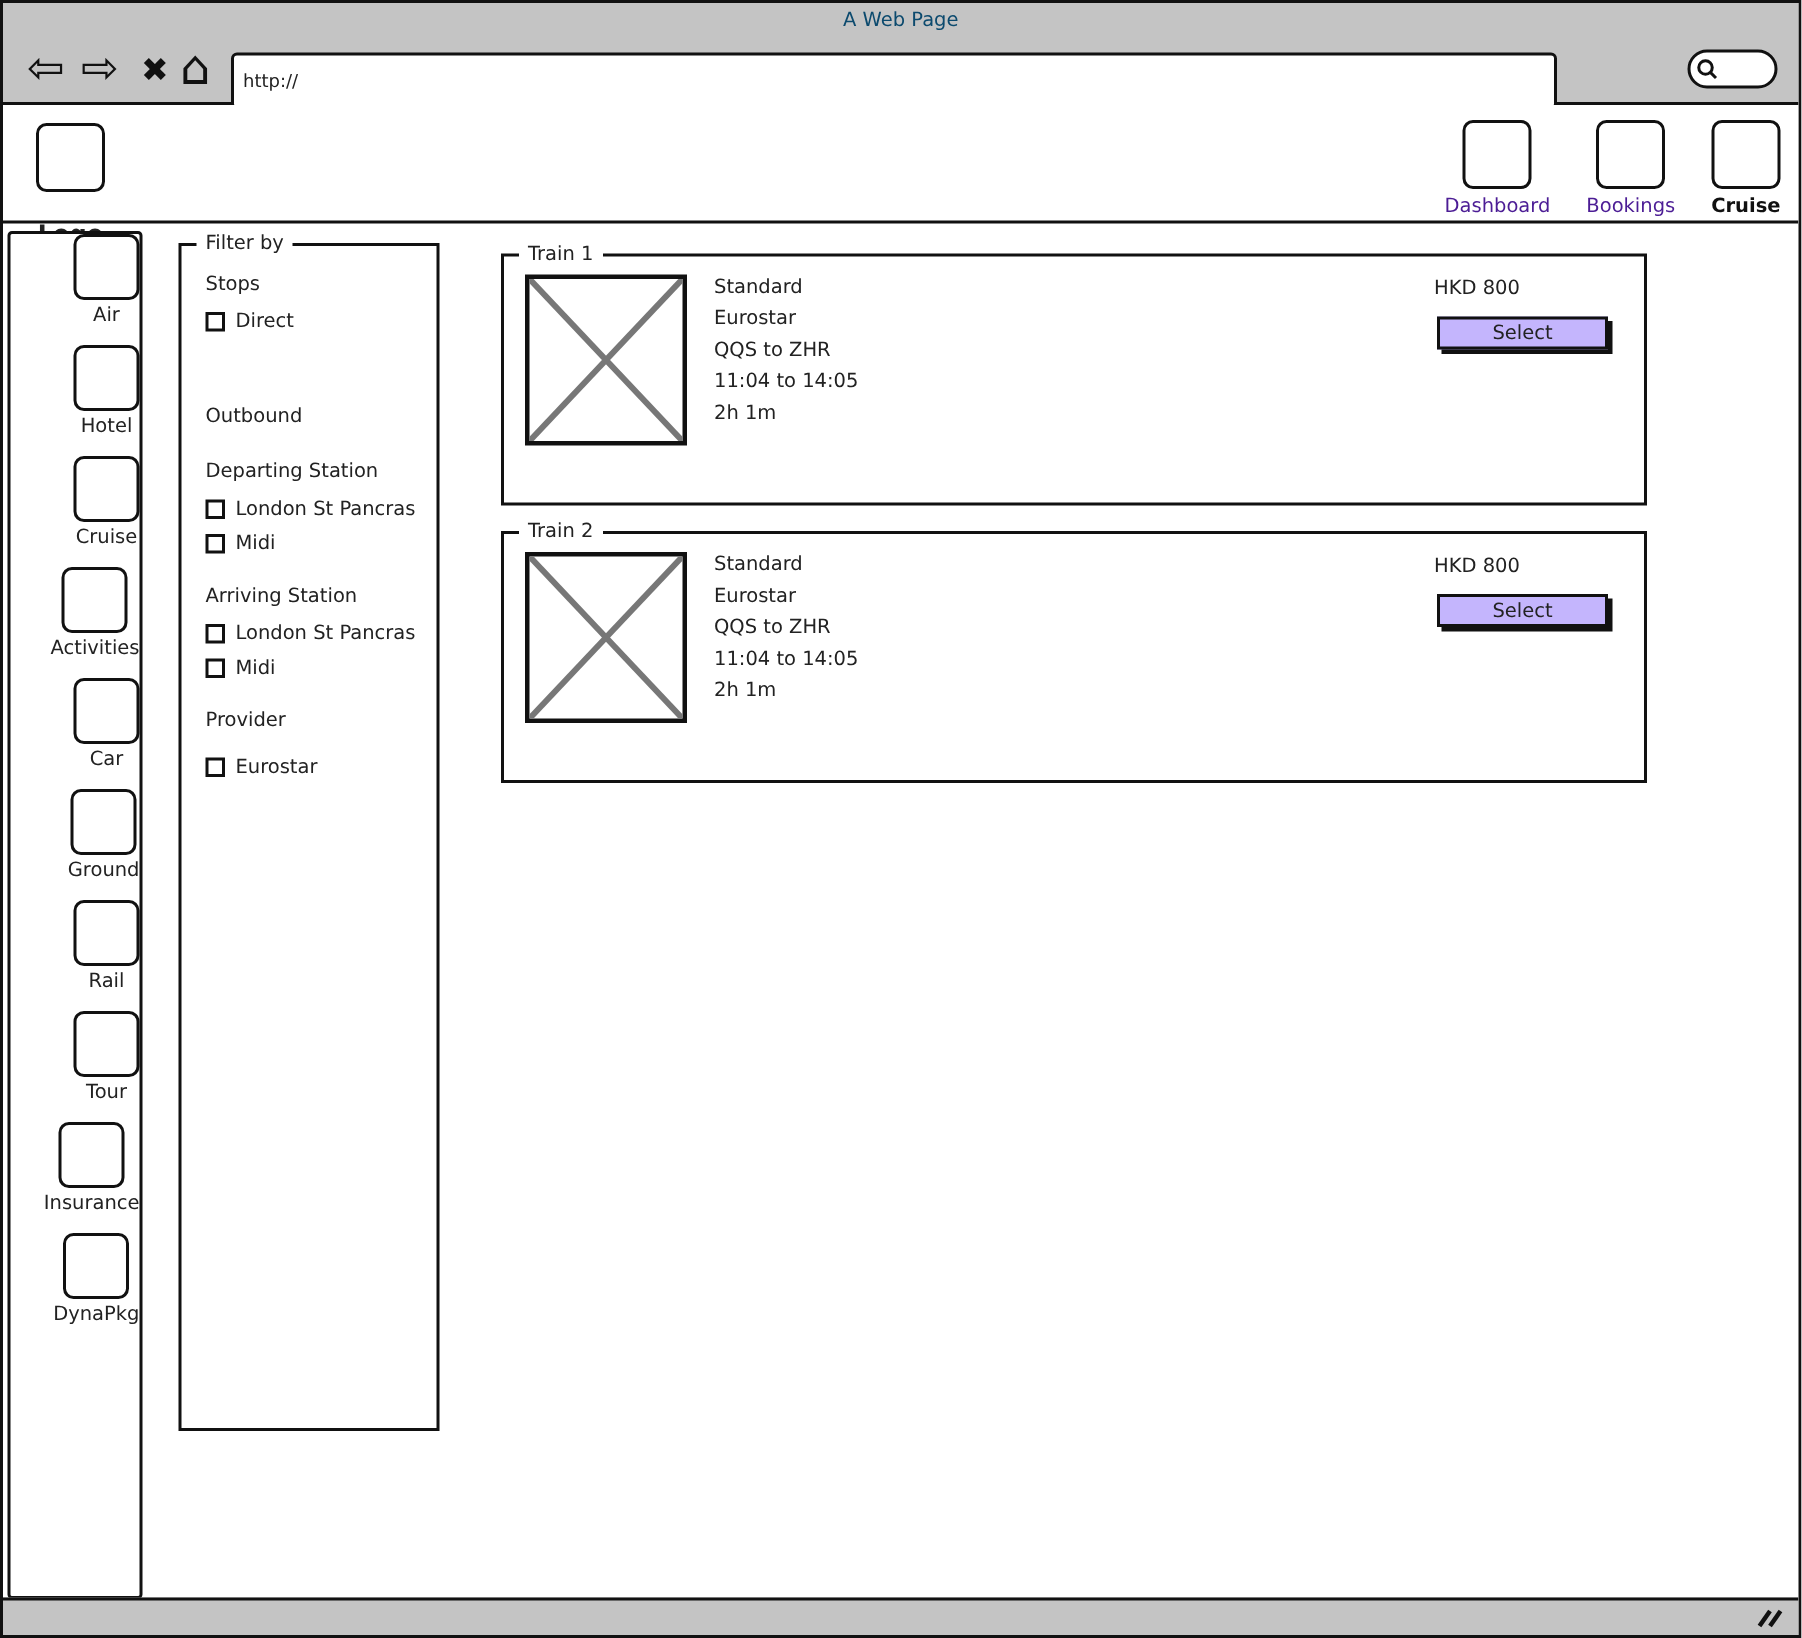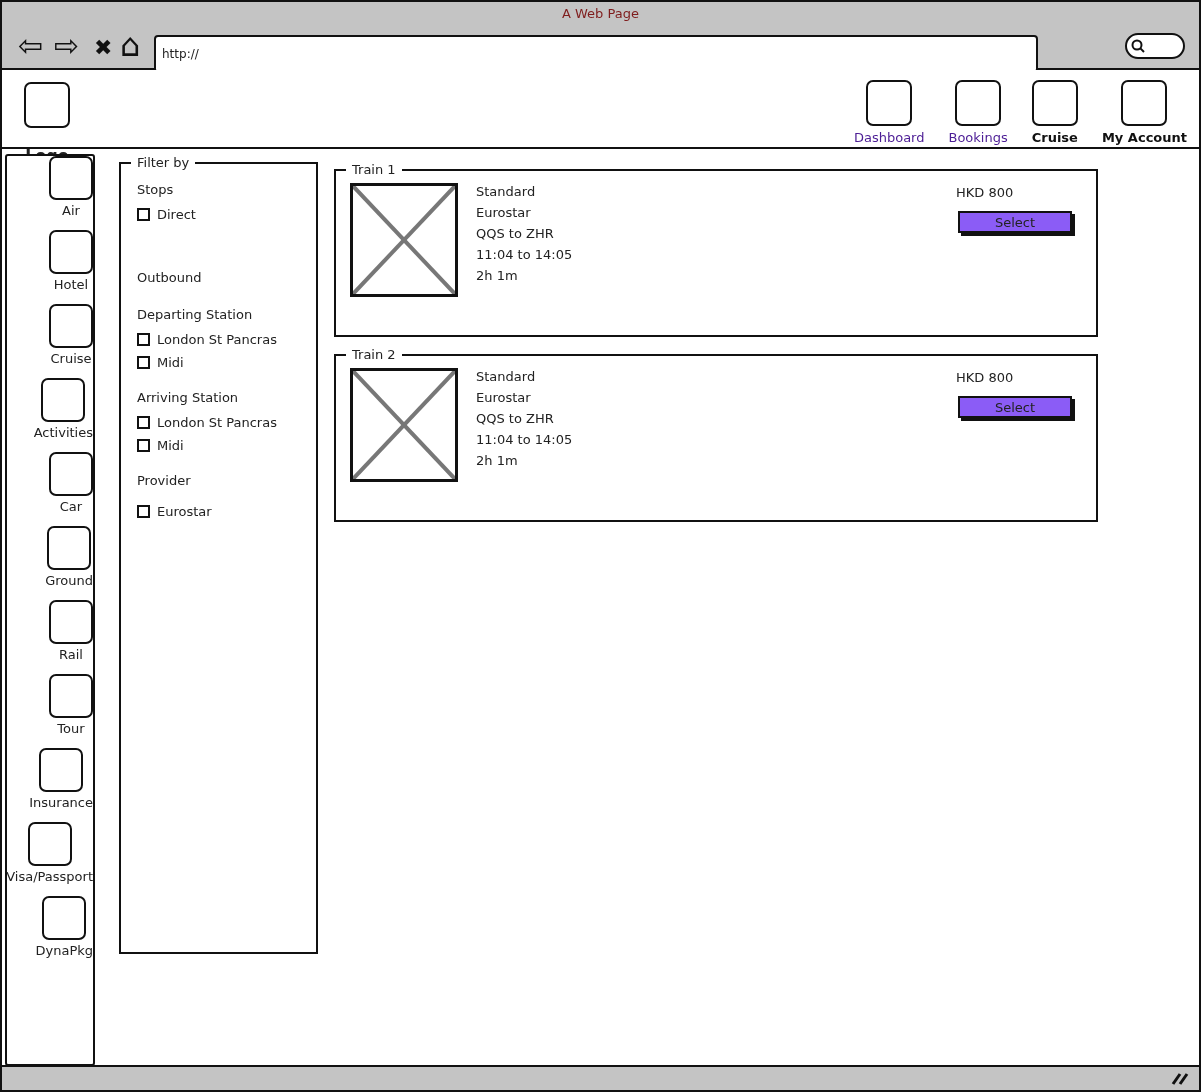--- a/index.html
+++ b/index.html
@@ -7,21 +7,21 @@
   body { font-family:"DejaVu Sans", sans-serif; color:#222; }
 
   .window {
     position:relative; width:1201px; height:1092px;
     background:#fff; border:2px solid #111; overflow:hidden;
   }
 
   
   .chrome { position:absolute; top:0; left:0; right:0; height:68px;
             background:#c4c4c4; border-bottom:2px solid #111; }
-  .titlebar { height:24px; line-height:24px; text-align:center; font-size:13px; color:#7f1d1d; }
+  .titlebar { height:24px; line-height:24px; text-align:center; font-size:13px; color:#0c4a6e; }
   .toolbar { position:relative; height:44px; }
   .nav-glyph { position:absolute; top:-2px; font-size:30px; line-height:44px; color:#111; cursor:default; }
   .glyph-back   { left:16px; }
   .glyph-fwd    { left:52px; }
   .glyph-stop   { left:92px; font-size:22px; top:0; }
   .glyph-home   { left:118px; font-size:32px; top:-3px; }
   .url-box { position:absolute; left:152px; top:9px; width:884px; height:21px;
              background:#fff; border:2px solid #111; border-radius:4px;
              font-size:12px; padding:17px 6px; font-family:"DejaVu Sans", sans-serif; color:#222; outline:none; }
   .search-pill { position:absolute; right:14px; top:7px; width:60px; height:26px;
@@ -46,39 +46,39 @@
   .side-item { text-align:center; margin-bottom:12px; cursor:pointer; }
   .side-box { width:44px; height:44px; border:2px solid #111; border-radius:7px; background:#fff; margin:0 auto; }
   .side-label { font-size:13px; margin-top:3px; white-space:nowrap; }
 
   
   .panel { position:absolute; border:2px solid #111; background:#fff; }
   .legend { position:absolute; top:-9px; left:10px; background:#fff; padding:0 6px;
             font-size:13px; color:#222; white-space:nowrap; }
 
   
-  .filter-panel { left:117px; top:160px; width:199px; height:792px; }
+  .filter-panel { left:117px; top:160px; width:174px; height:792px; }
   .filter-inner { padding:18px 8px 0 16px; font-size:13px; }
   .f-title { margin-bottom:10px; }
   .cb-row { display:flex; align-items:center; gap:7px; margin-bottom:8px; cursor:pointer; }
   .cb { width:13px; height:13px; border:2px solid #111; background:#fff; flex:0 0 13px; }
   .gap-big { height:40px; }
   .gap-med { height:12px; }
   .gap-sm  { height:6px; }
 
   
   .train-card { left:332px; width:764px; height:168px; }
   .card-1 { top:167px; }
   .card-2 { top:352px; }
   .thumb { position:absolute; left:14px; top:12px; width:108px; height:114px; border:3px solid #111; }
   .details { position:absolute; left:140px; top:10px; font-size:13px; }
   .details div { height:21px; line-height:21px; }
   .price { position:absolute; left:620px; top:14px; font-size:13px; }
   .select-btn { position:absolute; left:622px; top:40px; width:114px; height:22px;
-                background:#8b5cf6; border:2px solid #111; box-shadow:3px 3px 0 #111;
+                background:#c4b5fd; border:2px solid #111; box-shadow:3px 3px 0 #111;
                 font-size:13px; font-family:"DejaVu Sans", sans-serif; color:#222; cursor:pointer; }
 
   
   .footer { position:absolute; left:0; right:0; bottom:0; height:25px;
             background:#c4c4c4; border-top:2px solid #111; }
   .resize { position:absolute; right:10px; top:4px; cursor:nwse-resize; }
 </style>
 </head>
 <body>
 
@@ -114,24 +114,20 @@
         <div class="nav-label">Dashboard</div>
       </div>
       <div class="topnav-item">
         <div class="icon-box"></div>
         <div class="nav-label">Bookings</div>
       </div>
       <div class="topnav-item em">
         <div class="icon-box"></div>
         <div class="nav-label">Cruise</div>
       </div>
-      <div class="topnav-item em">
-        <div class="icon-box"></div>
-        <div class="nav-label">My Account</div>
-      </div>
     </div>
   </div>
 
   <div class="sidebar">
     <div class="side-list">
       <div class="side-item">
         <div class="side-box"></div>
         <div class="side-label">Air</div>
       </div>
       <div class="side-item">
@@ -158,24 +154,20 @@
         <div class="side-box"></div>
         <div class="side-label">Rail</div>
       </div>
       <div class="side-item">
         <div class="side-box"></div>
         <div class="side-label">Tour</div>
       </div>
       <div class="side-item">
         <div class="side-box"></div>
         <div class="side-label">Insurance</div>
-      </div>
-      <div class="side-item">
-        <div class="side-box"></div>
-        <div class="side-label">Visa/Passport</div>
       </div>
       <div class="side-item">
         <div class="side-box"></div>
         <div class="side-label">DynaPkg</div>
       </div>
     </div>
   </div>
 
   <div class="panel filter-panel">
     <span class="legend">Filter by</span>

